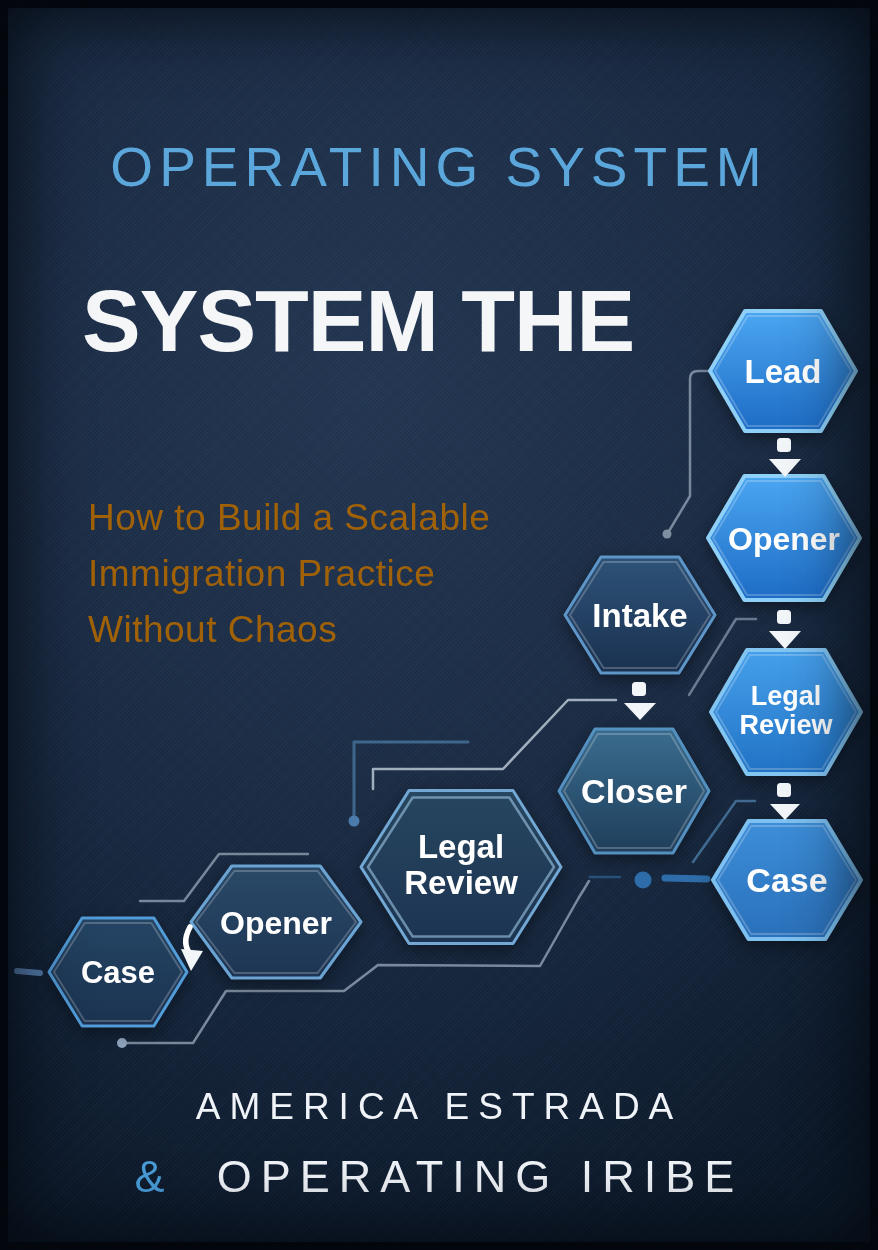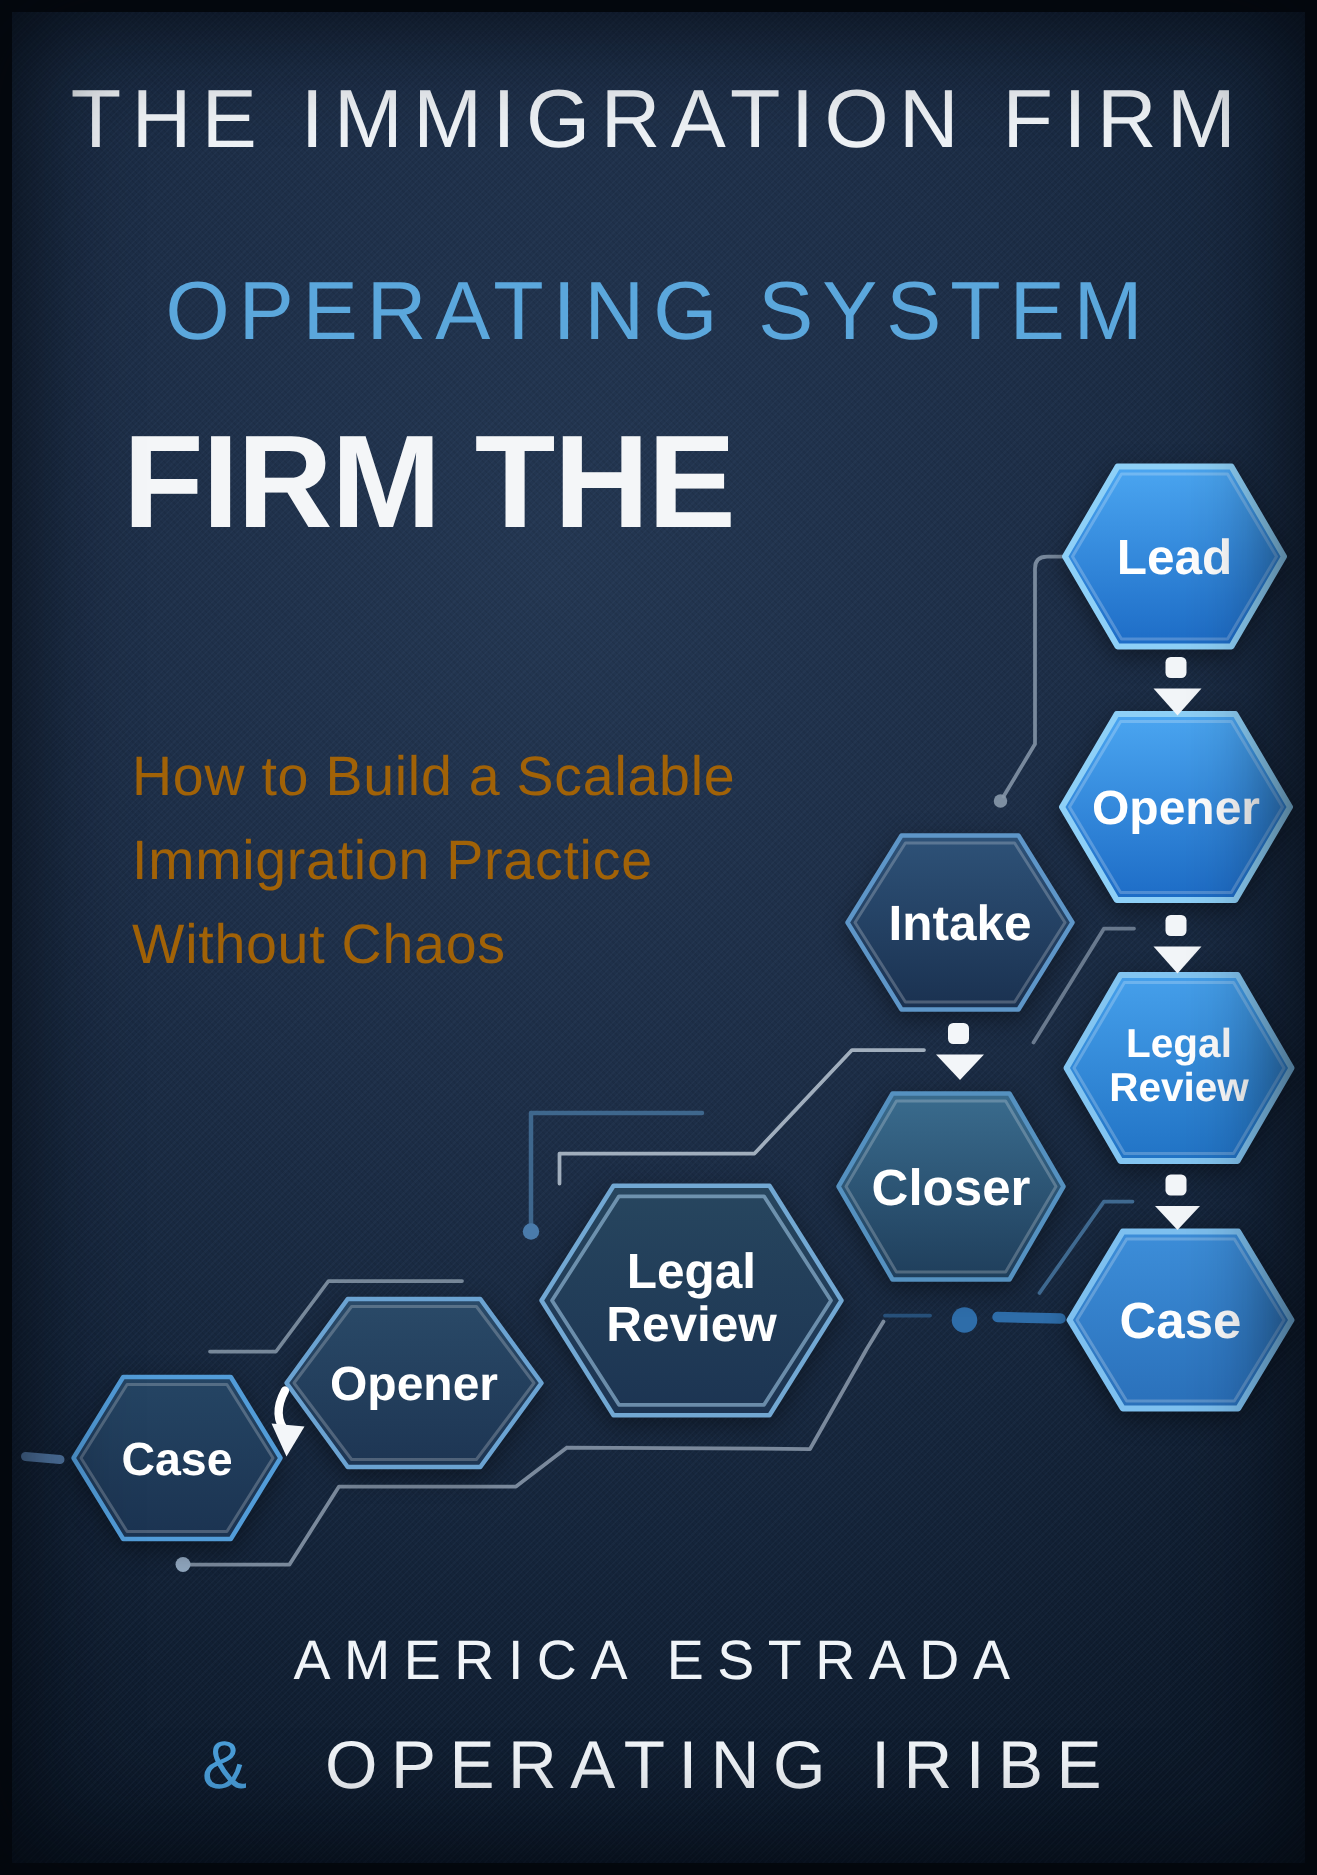--- a/index.html
+++ b/index.html
@@ -24,21 +24,21 @@
     position:absolute;inset:0;pointer-events:none;
     box-shadow:inset 0 0 70px 14px rgba(3,8,15,0.88);
   }
   svg.flow{position:absolute;left:0;top:0;}
   .title1{
     position:absolute;top:52px;left:0;right:0;text-align:center;
     color:#eef2f6;font-size:55px;letter-spacing:7px;line-height:1;font-weight:400;
   }
   .title2{
     position:absolute;top:140px;left:0;right:0;text-align:center;
-    color:#5ba7dc;font-size:55px;letter-spacing:6px;line-height:1;font-weight:400;margin-top:40px;
+    color:#5ba7dc;font-size:55px;letter-spacing:6px;line-height:1;font-weight:400;
   }
   .headline{
     position:absolute;left:82px;top:272px;
     font-weight:700;font-size:88px;line-height:97px;letter-spacing:-1px;
     color:#f4f6f8;
   }
   .headline .machine{color:#3f9cd6;}
   .subtitle{
     position:absolute;left:88px;top:490px;
     font-size:37px;line-height:56px;letter-spacing:0.5px;
@@ -203,25 +203,24 @@
         <rect x="632" y="682" width="14" height="14" rx="3.5"></rect>
         <path d="M624,703 L656,703 L640,720 Z"></path>
       </g>
       <g>
         <path d="M190,927 C184,938 184,947 191,955" stroke="#ffffff" stroke-width="5.5" fill="none" stroke-linecap="round"></path>
         <path d="M181,949 L203,951 L191,971 Z"></path>
       </g>
     </g>
   </svg>
 
-  <div class="title1">THE IMMIGRATION FIRM</div>
   <div class="title2">OPERATING SYSTEM</div>
 
   <div class="headline">
-    <div>FIRM THE</div>
+    <div>SYSTEM THE</div>
   </div>
 
   <div class="subtitle">
     <div>How to Build a Scalable</div>
     <div>Immigration Practice</div>
     <div>Without Chaos</div>
   </div>
 
   <div class="authors1">AMERICA ESTRADA</div>
   <div class="authors2"><span class="amp">&amp;</span>&nbsp;&nbsp;<span>OPERATING IRIBE</span></div>

